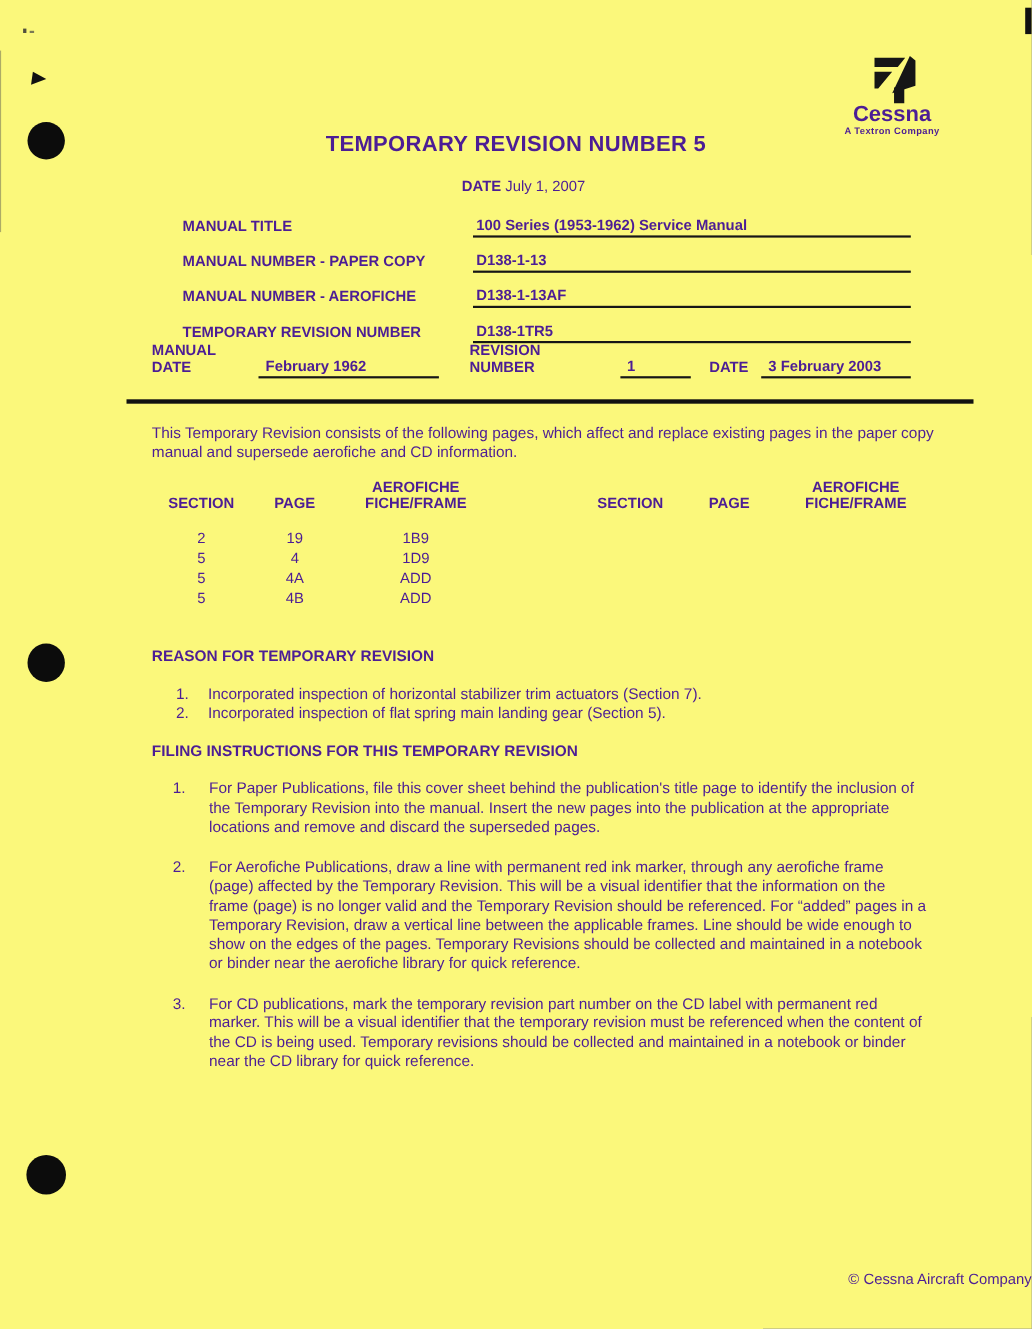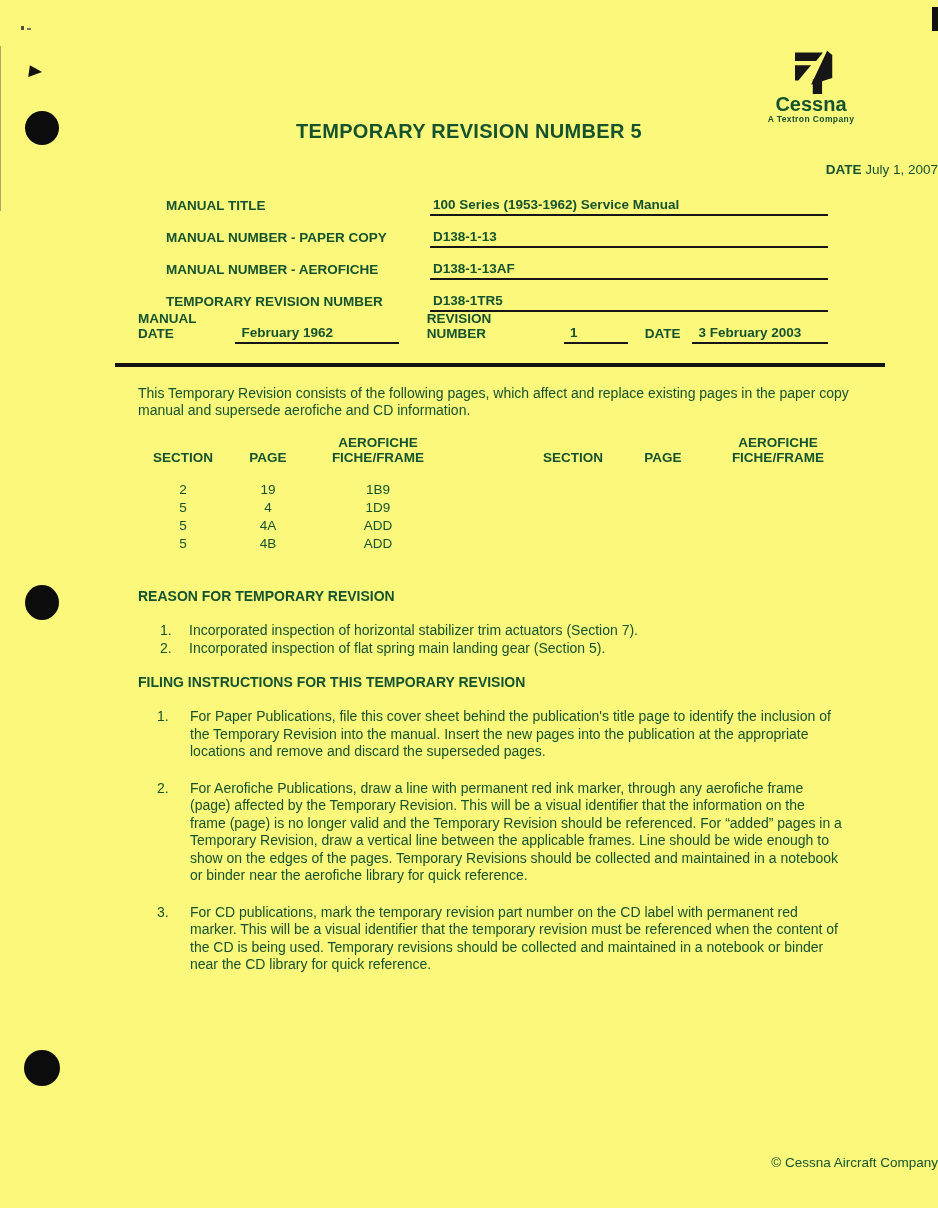--- a/index.html
+++ b/index.html
@@ -2,21 +2,21 @@
 <html><head>
 <meta charset="utf-8">
 <style>
   * { margin:0; padding:0; box-sizing:border-box; }
   html,body { background:#8a8a8a; }
   .page {
     position:relative;
     width:938px; height:1208px;
     margin:0 auto;
     background:#fbf87b;
-    color:#14532d;
+    color:#4c1d95;
     font-family:"Liberation Sans", sans-serif;
     overflow:hidden;
   }
   
   .hole { position:absolute; background:#0c0c0c; border-radius:50%; }
   .hole-top { left:25px; top:111px; width:34px; height:34px; }
   .hole-mid { left:25px; top:585px; width:34px; height:35px; }
   .hole-bot { left:24px; top:1050px; width:36px; height:36px; }
   .arrow-mark {
     position:absolute; left:29px; top:66px;
@@ -30,21 +30,21 @@
   .speck-b { position:absolute; left:27px; top:28px; width:4px; height:2px; background:#444; opacity:.7; }
   .edge-line { position:absolute; left:0; top:46px; width:1px; height:165px; background:#6b6b55; opacity:.55; }
   .edge-mark-tr { position:absolute; right:0; top:7px; width:6px; height:24px; background:#111; }
   
   .logo { position:absolute; left:746px; top:50px; width:130px; text-align:center; }
   .logo svg { display:block; margin:0 auto; }
   .logo-word { font-size:20px; font-weight:bold; letter-spacing:0; line-height:18px; margin-top:1px; }
   .logo-tag { font-size:8.5px; font-weight:bold; letter-spacing:.4px; line-height:10px; margin-top:1px; }
   
   .title { position:absolute; left:0; right:0; top:120px; text-align:center; font-size:20px; font-weight:bold; letter-spacing:.3px; }
-  .dateline { position:absolute; left:14px; right:0; top:162px; text-align:right; font-size:13.5px; }
+  .dateline { position:absolute; left:14px; right:0; top:162px; text-align:center; font-size:13.5px; }
   .dateline .dl-label { font-weight:bold; }
   
   .fields { position:absolute; left:138px; top:184px; width:690px; font-size:13.5px; }
   .frow { display:flex; align-items:flex-end; height:32px; }
   .flabel { width:292px; font-weight:bold; padding-bottom:3px;padding-left:28px; }
   .fvalue { flex:1; border-bottom:2px solid #161616; font-weight:bold; padding:0 0 2px 3px;margin-top:23px; }
   .frow-last .flabel-inline { font-weight:bold; padding-bottom:3px; }
   .fv-fixed { border-bottom:2px solid #161616; font-weight:bold; padding:0 0 2px 6px; }
   .w-mdate { width:164px; }
   .w-rev { width:64px; margin-right:17px; }

